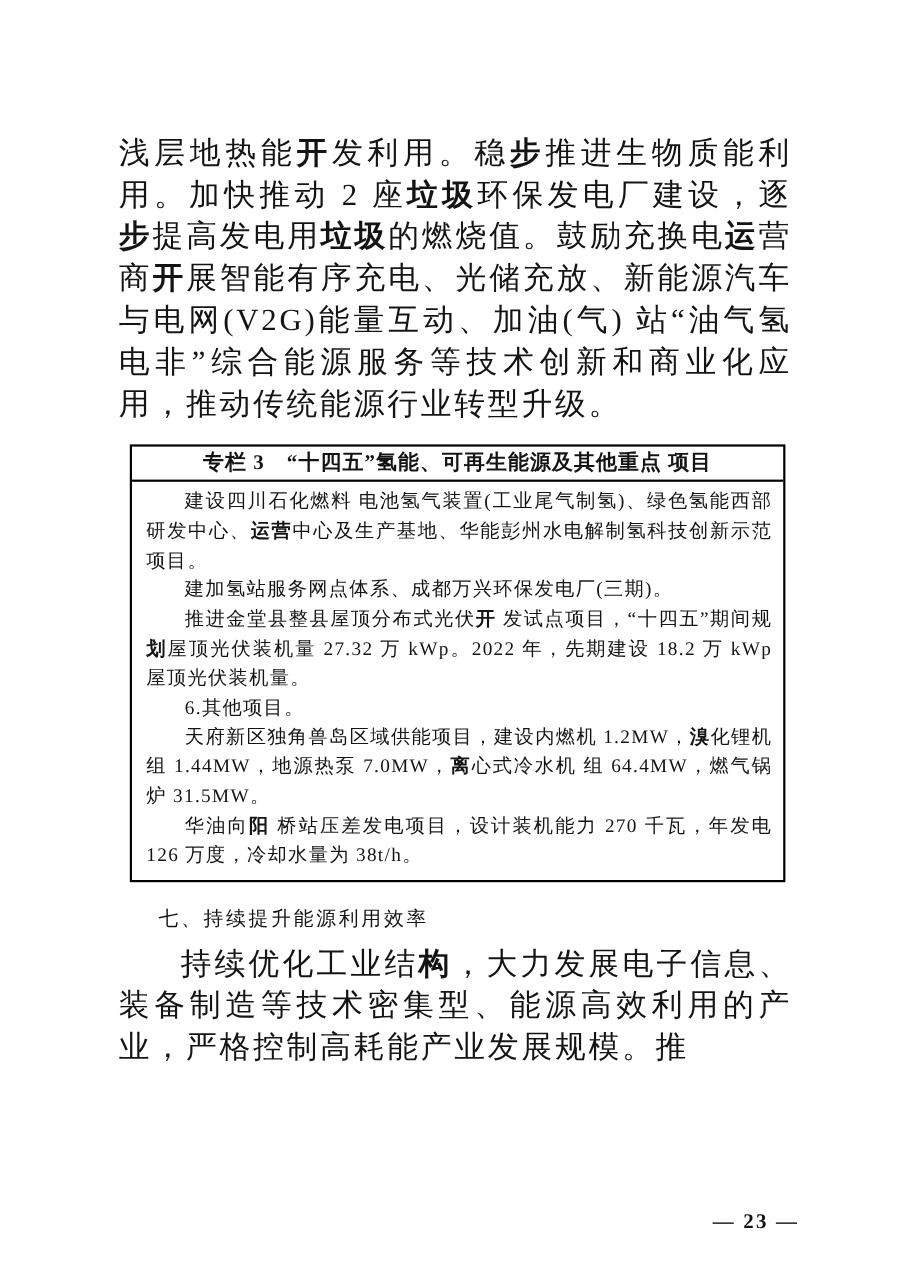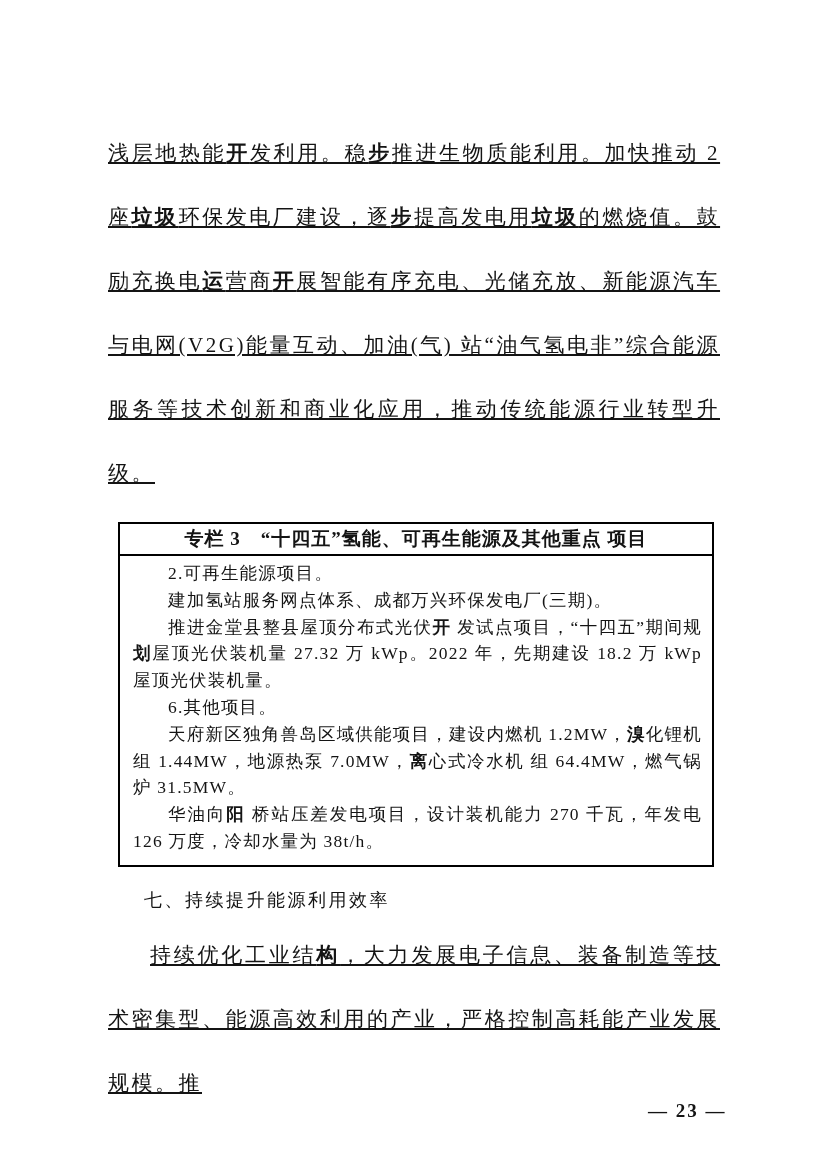--- a/index.html
+++ b/index.html
@@ -11,25 +11,24 @@
     overflow: hidden;
     font-family: "Liberation Serif", "DejaVu Serif", serif;
   }
   .content {
     position: absolute;
     left: 108px; top: 121px;
     width: 612px;
   }
   .main-para {
     margin: 0;
-    font-size: 21px;
-    line-height: 64px;
+    font-size: 28px;
+    line-height: 38px;
     text-align: justify;
     letter-spacing: 2.5px;
-    text-decoration: underline;
   }
   .main-para.indent { text-indent: 2em; }
   .seg-bold { font-weight: bold; }
   .project-box {
     margin: 17px 6px 4px 10px;
     border: 2px solid #000;
   }
   .box-title {
     font-weight: bold;
     font-size: 19px;
@@ -75,21 +74,21 @@
 </head>
 <body>
 
 <div class="content">
 
   <p class="main-para"><span>浅层地热能</span><span class="seg-bold">开</span><span>发利用。稳</span><span class="seg-bold">步</span><span>推进生物质能利用。加快推动 2 座</span><span class="seg-bold">垃圾</span><span>环保发电厂建设，逐</span><span class="seg-bold">步</span><span>提高发电用</span><span class="seg-bold">垃圾</span><span>的燃烧值。鼓励充换电</span><span class="seg-bold">运</span><span>营商</span><span class="seg-bold">开</span><span>展智能有序充电、光储充放、新能源汽车与电网(V2G)能量互动、加油(气) 站“油气氢电非”综合能源服务等技术创新和商业化应用，推动传统能源行业转型升级。</span></p>
 
   <div class="project-box">
     <div class="box-title">专栏 3　“十四五”氢能、可再生能源及其他重点 项目</div>
     <div class="box-body">
-      <p class="box-para"><span>2.可再生能源项目。</span></p>
+      <p class="box-para"><span>建设四川石化燃料 电池氢气装置(工业尾气制氢)、绿色氢能西部研发中心、</span><span class="seg-bold">运营</span><span>中心及生产基地、华能彭州水电解制氢科技创新示范项目。</span></p>
       <p class="box-para"><span>建加氢站服务网点体系、成都万兴环保发电厂(三期)。</span></p>
       <p class="box-para"><span>推进金堂县整县屋顶分布式光伏</span><span class="seg-bold">开</span><span> 发试点项目，“十四五”期间规</span><span class="seg-bold">划</span><span>屋顶光伏装机量 27.32 万 kWp。2022 年，先期建设 18.2 万 kWp 屋顶光伏装机量。</span></p>
       <p class="box-para"><span>6.其他项目。</span></p>
       <p class="box-para"><span>天府新区独角兽岛区域供能项目，建设内燃机 1.2MW，</span><span class="seg-bold">溴</span><span>化锂机组 1.44MW，地源热泵 7.0MW，</span><span class="seg-bold">离</span><span>心式冷水机 组 64.4MW，燃气锅炉 31.5MW。</span></p>
       <p class="box-para"><span>华油向</span><span class="seg-bold">阳</span><span> 桥站压差发电项目，设计装机能力 270 千瓦，年发电 126 万度，冷却水量为 38t/h。</span></p>
     </div>
   </div>
 
   <p class="heading1">七、持续提升能源利用效率</p>
 

